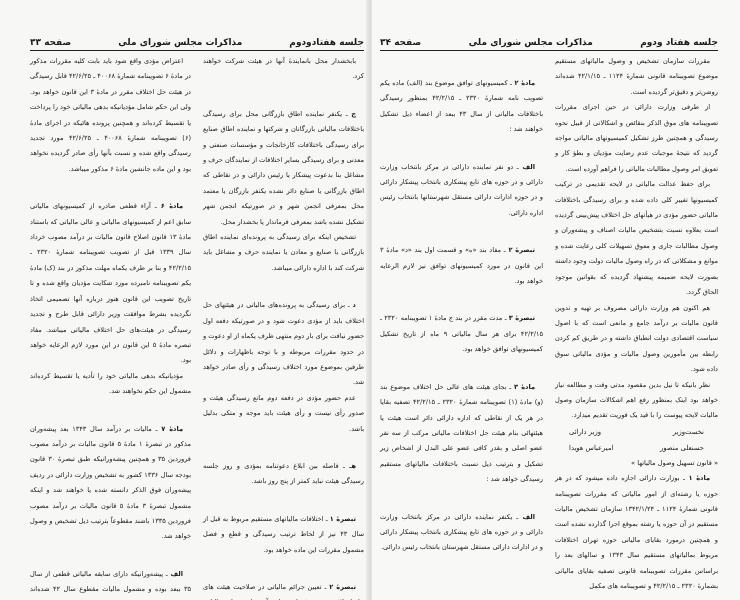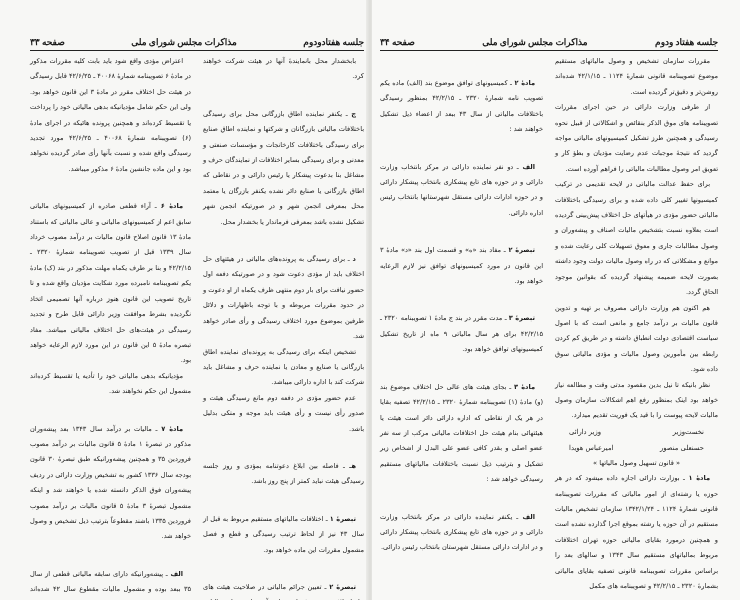--- a/index.html
+++ b/index.html
@@ -21,51 +21,51 @@
       background: linear-gradient(to right, #ecece9, #dcdcd8 50%, #ecece9);
     }
     .header {
       position: absolute; top: 34px; height: 14px; direction: rtl;
       display: flex; justify-content: space-between; align-items: flex-end;
       font-weight: bold; font-size: 9px; line-height: 12px;
       border-bottom: 1.5px solid #222; padding-bottom: 2px;
     }
     .page.left .header  { left: 30px; width: 334px; }
     .page.right .header { left: 8px;  width: 338px; }
-    .header span { white-space: nowrap; font-family: Liberation Serif, serif; }
+    .header span { white-space: nowrap; }
     .cols {
       position: absolute; top: 54px; direction: rtl;
       display: flex; gap: 12px;
     }
     .page.left .cols  { left: 30px; width: 334px; }
     .page.right .cols { left: 8px;  width: 338px; }
     .col { flex: 1; font-size: 6.6px; line-height: 15.4px; text-align: justify; }
     .para { margin: 0; text-indent: 8px; }
     .para.gap { margin-top: 22px; }
     .lead { font-weight: bold; }
     .sig { display: flex; justify-content: space-between; padding: 0 14px; font-size: 6.8px; line-height: 16px; }
-    .center { text-align: center; }
+    .center { }
   </style>
 </head>
 <body>
 
 <div class="spread">
 
   <div class="page left">
     <div class="header">
       <span>جلسه هفتادودوم</span>
       <span>مذاکرات مجلس شورای ملی</span>
       <span>صفحه ۳۳</span>
     </div>
     <div class="cols">
       <div class="col">
           <p class="para"><span>بابخشدار محل بانمایندهٔ آنها در هیئت شرکت خواهند کرد.</span></p>
           <p class="para gap"><span class="lead">ج</span> <span>ـ یکنفر نماینده اطاق بازرگانی محل برای رسیدگی باختلافات مالیاتی بازرگانان و شرکتها و نماینده اطاق صنایع برای رسیدگی باختلافات کارخانجات و مؤسسات صنعتی و معدنی و برای رسیدگی بسایر اختلافات از نمایندگان حرف و مشاغل بنا بدعوت پیشکار یا رئیس دارائی و در نقاطی که اطاق بازرگانی یا صنایع دائر نشده یکنفر بازرگان یا معتمد محل بمعرفی انجمن شهر و در صورتیکه انجمن شهر تشکیل نشده باشد بمعرفی فرماندار یا بخشدار محل.</span></p>
+          <p class="para"><span>تشخیص اینکه برای رسیدگی به پرونده‌ای نماینده اطاق بازرگانی یا صنایع و معادن یا نماینده حرف و مشاغل باید شرکت کند با اداره دارائی میباشد.</span></p>
           <p class="para gap"><span class="lead">د</span> <span>ـ برای رسیدگی به پرونده‌های مالیاتی در هیئتهای حل اختلاف باید از مؤدی دعوت شود و در صورتیکه دفعه اول حضور نیافت برای بار دوم منتهی ظرف یکماه از او دعوت و در حدود مقررات مربوطه و با توجه باظهارات و دلائل طرفین بموضوع مورد اختلاف رسیدگی و رأی صادر خواهد شد.</span></p>
-          <p class="para"><span>تشخیص اینکه برای رسیدگی به پرونده‌ای نماینده اطاق بازرگانی یا صنایع و معادن یا نماینده حرف و مشاغل باید شرکت کند با اداره دارائی میباشد.</span></p>
           <p class="para"><span>عدم حضور مؤدی در دفعه دوم مانع رسیدگی هیئت و صدور رأی نیست و رأی هیئت باید موجه و متکی بدلیل باشد.</span></p>
           <p class="para gap"><span class="lead">هـ</span> <span>ـ فاصله بین ابلاغ دعوتنامه بمؤدی و روز جلسه رسیدگی هیئت نباید کمتر از پنج روز باشد.</span></p>
           <p class="para gap"><span class="lead">تبصرهٔ ۱</span> <span>ـ اختلافات مالیاتهای مستقیم مربوط به قبل از سال ۴۳ نیز از لحاظ ترتیب رسیدگی و قطع و فصل مشمول مقررات این ماده خواهد بود.</span></p>
           <p class="para gap"><span class="lead">تبصرهٔ ۲</span> <span>ـ تعیین جرائم مالیاتی در صلاحیت هیئت های حل اختلاف نبوده و فقط بر طبق آئین نامه جرائم مالیاتی موضوع مادهٔ ۱۷ قانون مالیات بر درآمد سال ۳۵ قابل وصول خواهد بود.</span></p>
           <p class="para gap"><span class="lead">تبصرهٔ ۳</span> <span>ـ آراء صادره از هیئت‌های نامبرده با اکثریت قطعی و لازم الاجرا است.</span></p>
         </div>
       <div class="col">
           <p class="para"><span>اعتراض مؤدی واقع شود باید بابت کلیه مقررات مذکور در مادهٔ ۶ تصویبنامه شمارهٔ ۴۰۰۶۸ ـ ۴۲/۶/۲۵ قابل رسیدگی در هیئت حل اختلاف مقرر در مادهٔ ۳ این قانون خواهد بود. ولی این حکم شامل مؤدیانیکه بدهی مالیاتی خود را پرداخت یا تقسیط کرده‌اند و همچنین پرونده هائیکه در اجرای مادهٔ (۶) تصویبنامه شمارهٔ ۴۰۰۶۸ ـ ۴۲/۶/۲۵ مورد تجدید رسیدگی واقع شده و نسبت بآنها رأی صادر گردیده نخواهد بود و این ماده جانشین مادهٔ ۶ مذکور میباشد.</span></p>
           <p class="para gap"><span class="lead">مادهٔ ۶</span> <span>ـ آراء قطعی صادره از کمیسیونهای مالیاتی سابق اعم از کمیسیونهای مالیاتی و عالی مالیاتی که باستناد مادهٔ ۱۳ قانون اصلاح قانون مالیات بر درآمد مصوب خرداد سال ۱۳۳۹ قبل از تصویب تصویبنامه شمارهٔ ۲۳۲۰ ـ ۴۲/۲/۱۵ و بنا بر طرف یکماه مهلت مذکور در بند (ک) مادهٔ یکم تصویبنامه نامبرده مورد شکایت مؤدیان واقع شده و تا تاریخ تصویب این قانون هنوز درباره آنها تصمیمی اتخاذ نگردیده بشرط موافقت وزیر دارائی قابل طرح و تجدید رسیدگی در هیئت‌های حل اختلاف مالیاتی میباشد. مفاد تبصره مادهٔ ۵ این قانون در این مورد لازم الرعایه خواهد بود.</span></p>
           <p class="para"><span>مؤدیانیکه بدهی مالیاتی خود را تأدیه یا تقسیط کرده‌اند مشمول این حکم نخواهند شد.</span></p>

